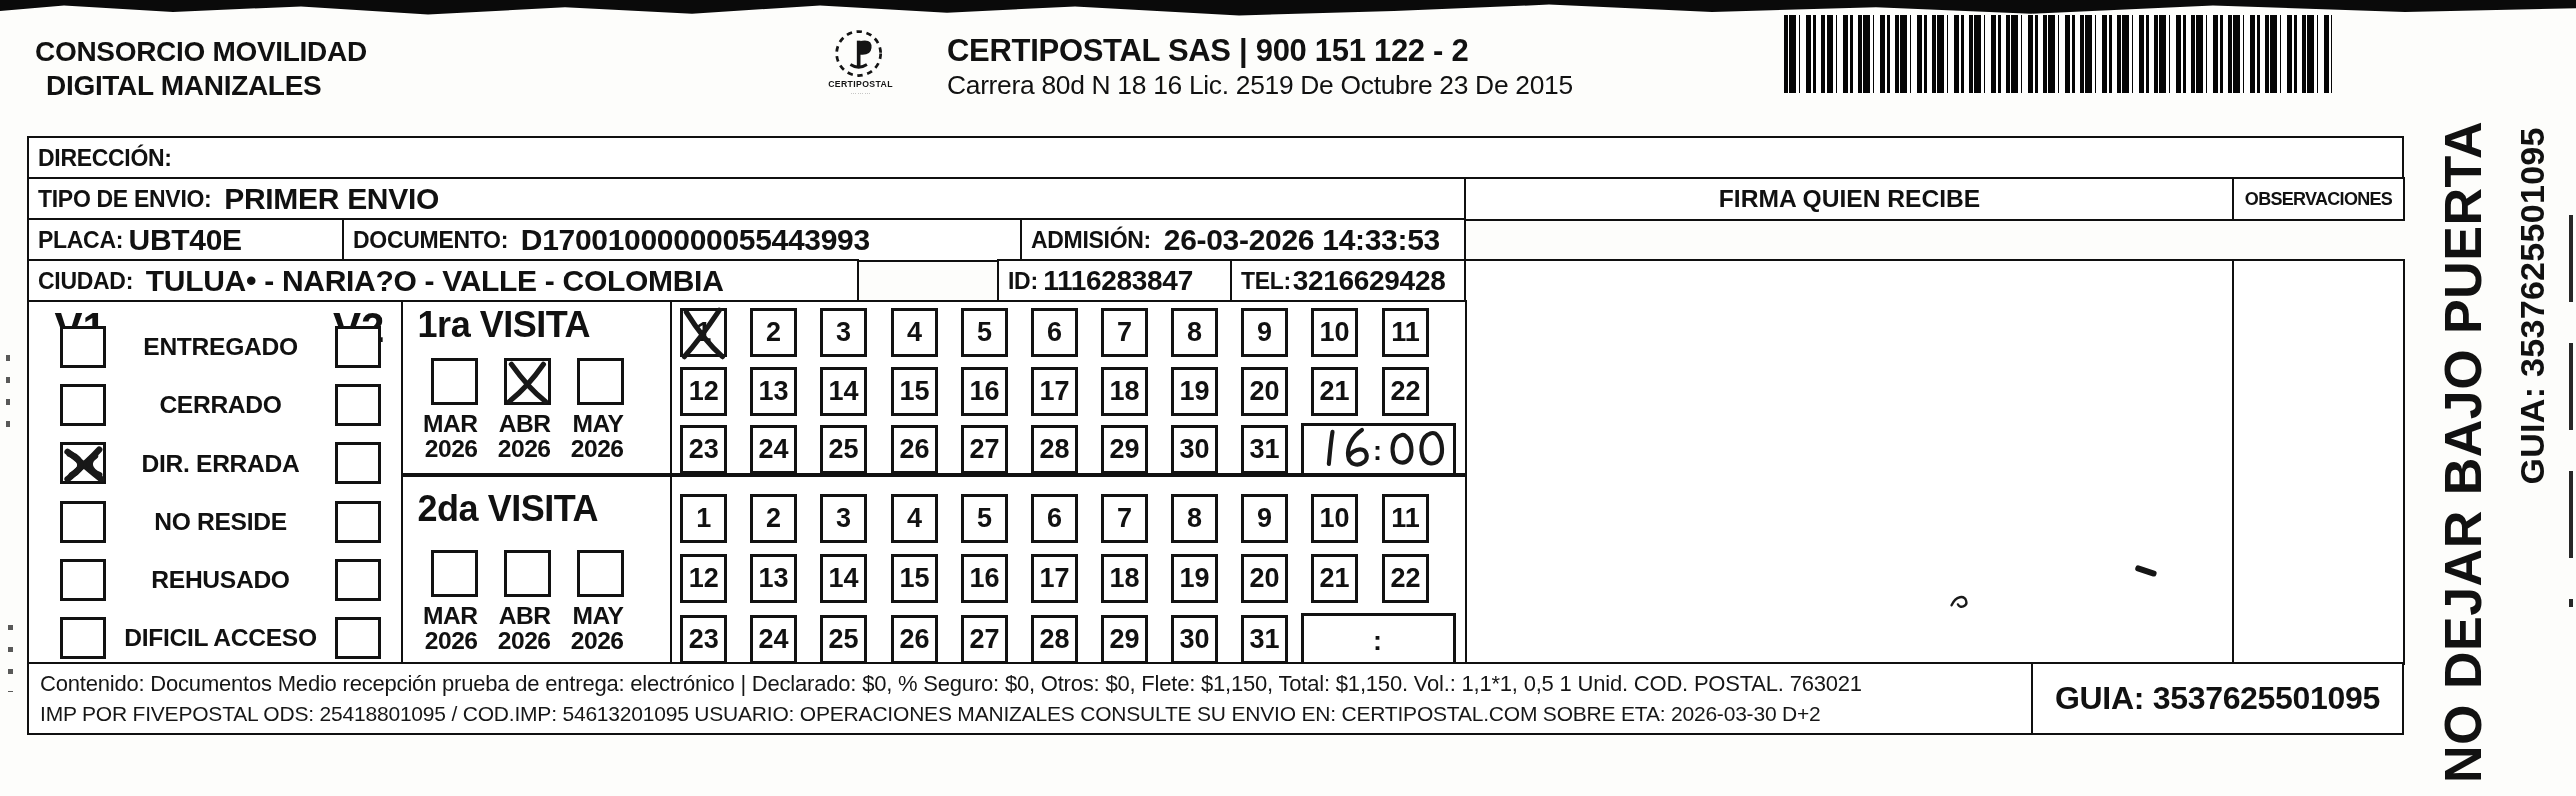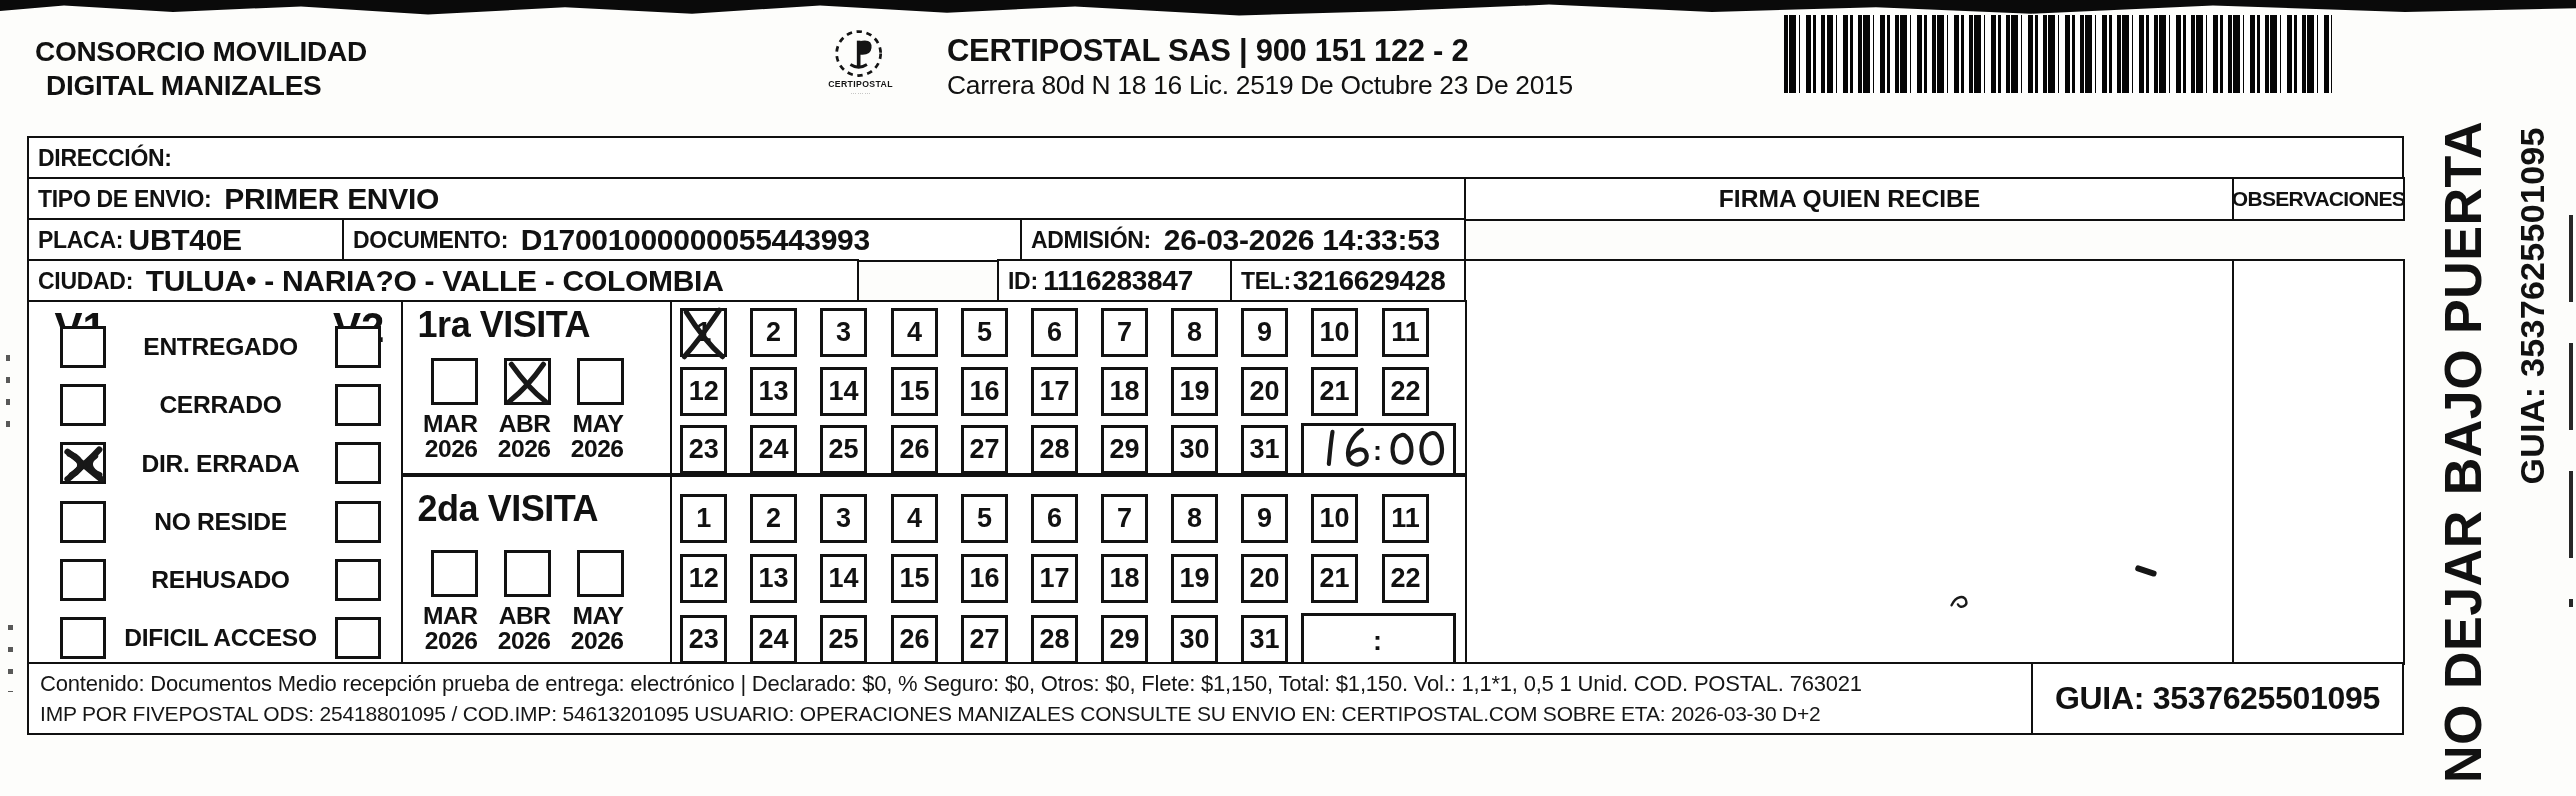--- a/index.html
+++ b/index.html
@@ -86,21 +86,21 @@
 
   <div class="cell kv" style="left:27px;top:136px;width:2377px;height:44px;">
     <span class="lbl">DIRECCIÓN:</span>
   </div>
 
   <div class="cell hdrcell" style="left:1464px;top:177px;width:771px;height:44px;font-size:24.6px;">FIRMA QUIEN RECIBE</div>
   <div class="cell kv" style="left:27px;top:177px;width:1439px;height:44px;">
     <span class="lbl">TIPO DE ENVIO:</span>
     <span class="val">PRIMER ENVIO</span>
   </div>
-  <div class="cell hdrcell" style="left:2232px;top:177px;width:173px;height:44px;font-size:21px;letter-spacing:-0.7px;">OBSERVACIONES</div>
+  <div class="cell hdrcell" style="left:2232px;top:177px;width:173px;height:44px;font-size:18px;letter-spacing:-0.7px;">OBSERVACIONES</div>
 
   <div class="cell kv" style="left:27px;top:218px;width:318px;height:44px;">
     <span class="lbl" style="margin-right:5.5px;">PLACA:</span>
     <span class="val">UBT40E</span>
   </div>
   <div class="cell kv" style="left:342px;top:218px;width:680px;height:44px;">
     <span class="lbl">DOCUMENTO:</span>
     <span class="val">D17001000000055443993</span>
   </div>
   <div class="cell kv" style="left:1020px;top:218px;width:446px;height:44px;">

